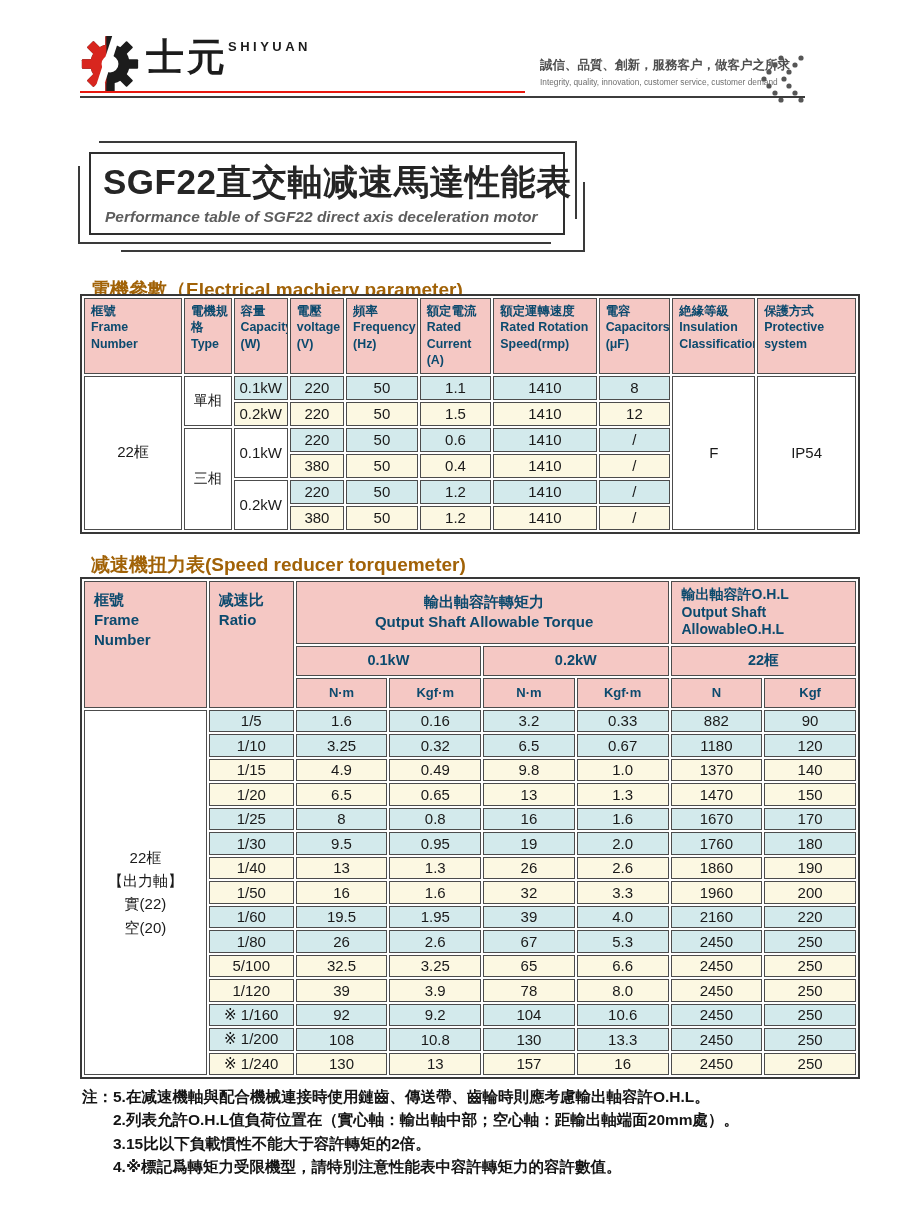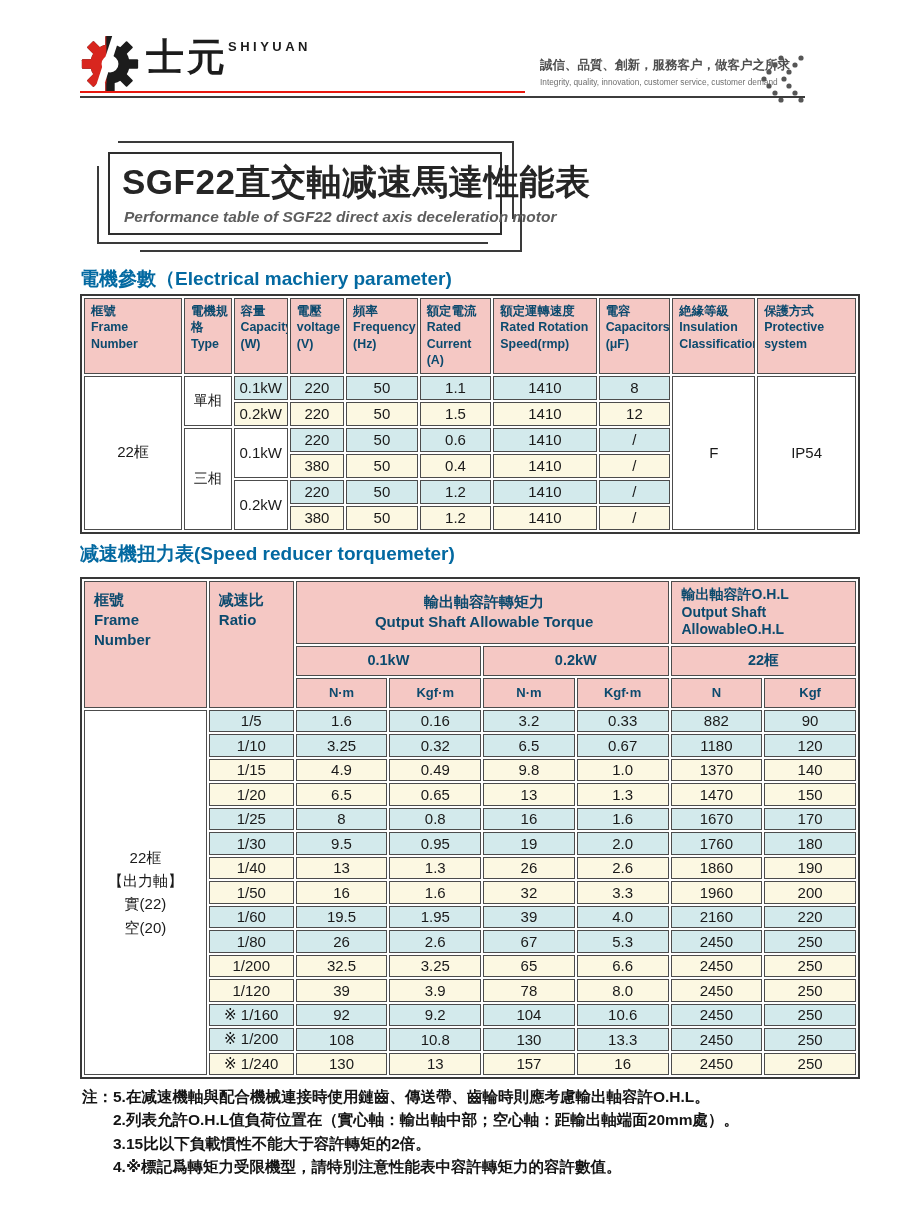--- a/index.html
+++ b/index.html
@@ -13,31 +13,31 @@
   .logo-zh{font-size:38px;font-weight:bold;line-height:1.05;letter-spacing:3px;color:#1c1c1c;}
   .logo-en{font-size:13px;font-weight:bold;letter-spacing:3.5px;color:#1c1c1c;margin-top:1px;}
   .slogan{position:absolute;left:540px;top:57px;width:212px;}
   .slogan-zh{font-size:12.5px;font-weight:bold;color:#4e4e4e;white-space:nowrap;}
   .slogan-en{font-size:8.3px;color:#6e6e6e;margin-top:3px;white-space:nowrap;}
   .chevrons{position:absolute;left:757px;top:52px;}
   .rule-red{position:absolute;left:80px;top:91px;width:445px;height:2px;background:#e8190f;}
   .rule-dark{position:absolute;left:80px;top:96px;width:725px;height:2px;background:#3c3c3c;}
 
   
-  .title-wrap{position:absolute;left:108px;top:152px;width:394px;}
+  .title-wrap{position:absolute;left:89px;top:152px;width:476px;}
   .echo{position:absolute;}
   .echo-a{top:-11px;left:10px;right:-12px;bottom:16px;border-top:2px solid #3a3a3a;border-right:2px solid #3a3a3a;}
   .echo-b{top:14px;left:-11px;right:14px;bottom:-9px;border-left:2px solid #3a3a3a;border-bottom:2px solid #3a3a3a;}
   .echo-c{top:30px;left:32px;right:-20px;bottom:-17px;border-right:2px solid #3a3a3a;border-bottom:2px solid #3a3a3a;}
   .title-box{position:relative;z-index:1;background:#fff;border:2.5px solid #2e2e2e;padding:5px 12px 7px 12px;}
   .title-box h1{margin:0;font-size:35px;font-weight:bold;letter-spacing:0.5px;color:#252525;white-space:nowrap;}
   .title-box .subtitle{margin:2px 0 0 2px;font-size:15.5px;font-weight:bold;font-style:italic;color:#5d5d5d;white-space:nowrap;}
 
   
-  .sec-title{position:absolute;left:80px;margin:0;font-size:19px;font-weight:bold;color:#0369a1;white-space:nowrap;}
+  .sec-title{position:absolute;left:80px;margin:11px;font-size:19px;font-weight:bold;color:#a16207;white-space:nowrap;}
   .sec-title.s1{top:266px;}
   .sec-title.s2{top:541px;}
 
   
   table{border-collapse:separate;border-spacing:2px;background:#fff;border:2px solid #383838;table-layout:fixed;}
   th,td{border:1px solid #4c4c4c;overflow:hidden;}
   th{background:#f5c8c4;font-weight:bold;text-align:left;vertical-align:top;padding:4px 2px 4px 6px;font-size:12.4px;line-height:1.32;white-space:pre-line;color:#0c4a6e;}
   td{text-align:center;vertical-align:middle;font-size:15px;padding:0;color:#1a1a1a;background:#fff;}
   .blue{background:#d3eaec;}
   .cream{background:#fcf8e2;}
@@ -359,21 +359,21 @@
         <tr>
           <td class="blue">1/80</td>
           <td class="blue">26</td>
           <td class="blue">2.6</td>
           <td class="blue">67</td>
           <td class="blue">5.3</td>
           <td class="blue">2450</td>
           <td class="blue">250</td>
         </tr>
         <tr>
-          <td class="cream">1/200</td>
+          <td class="cream">5/100</td>
           <td class="cream">32.5</td>
           <td class="cream">3.25</td>
           <td class="cream">65</td>
           <td class="cream">6.6</td>
           <td class="cream">2450</td>
           <td class="cream">250</td>
         </tr>
         <tr>
           <td class="cream">1/120</td>
           <td class="cream">39</td>

